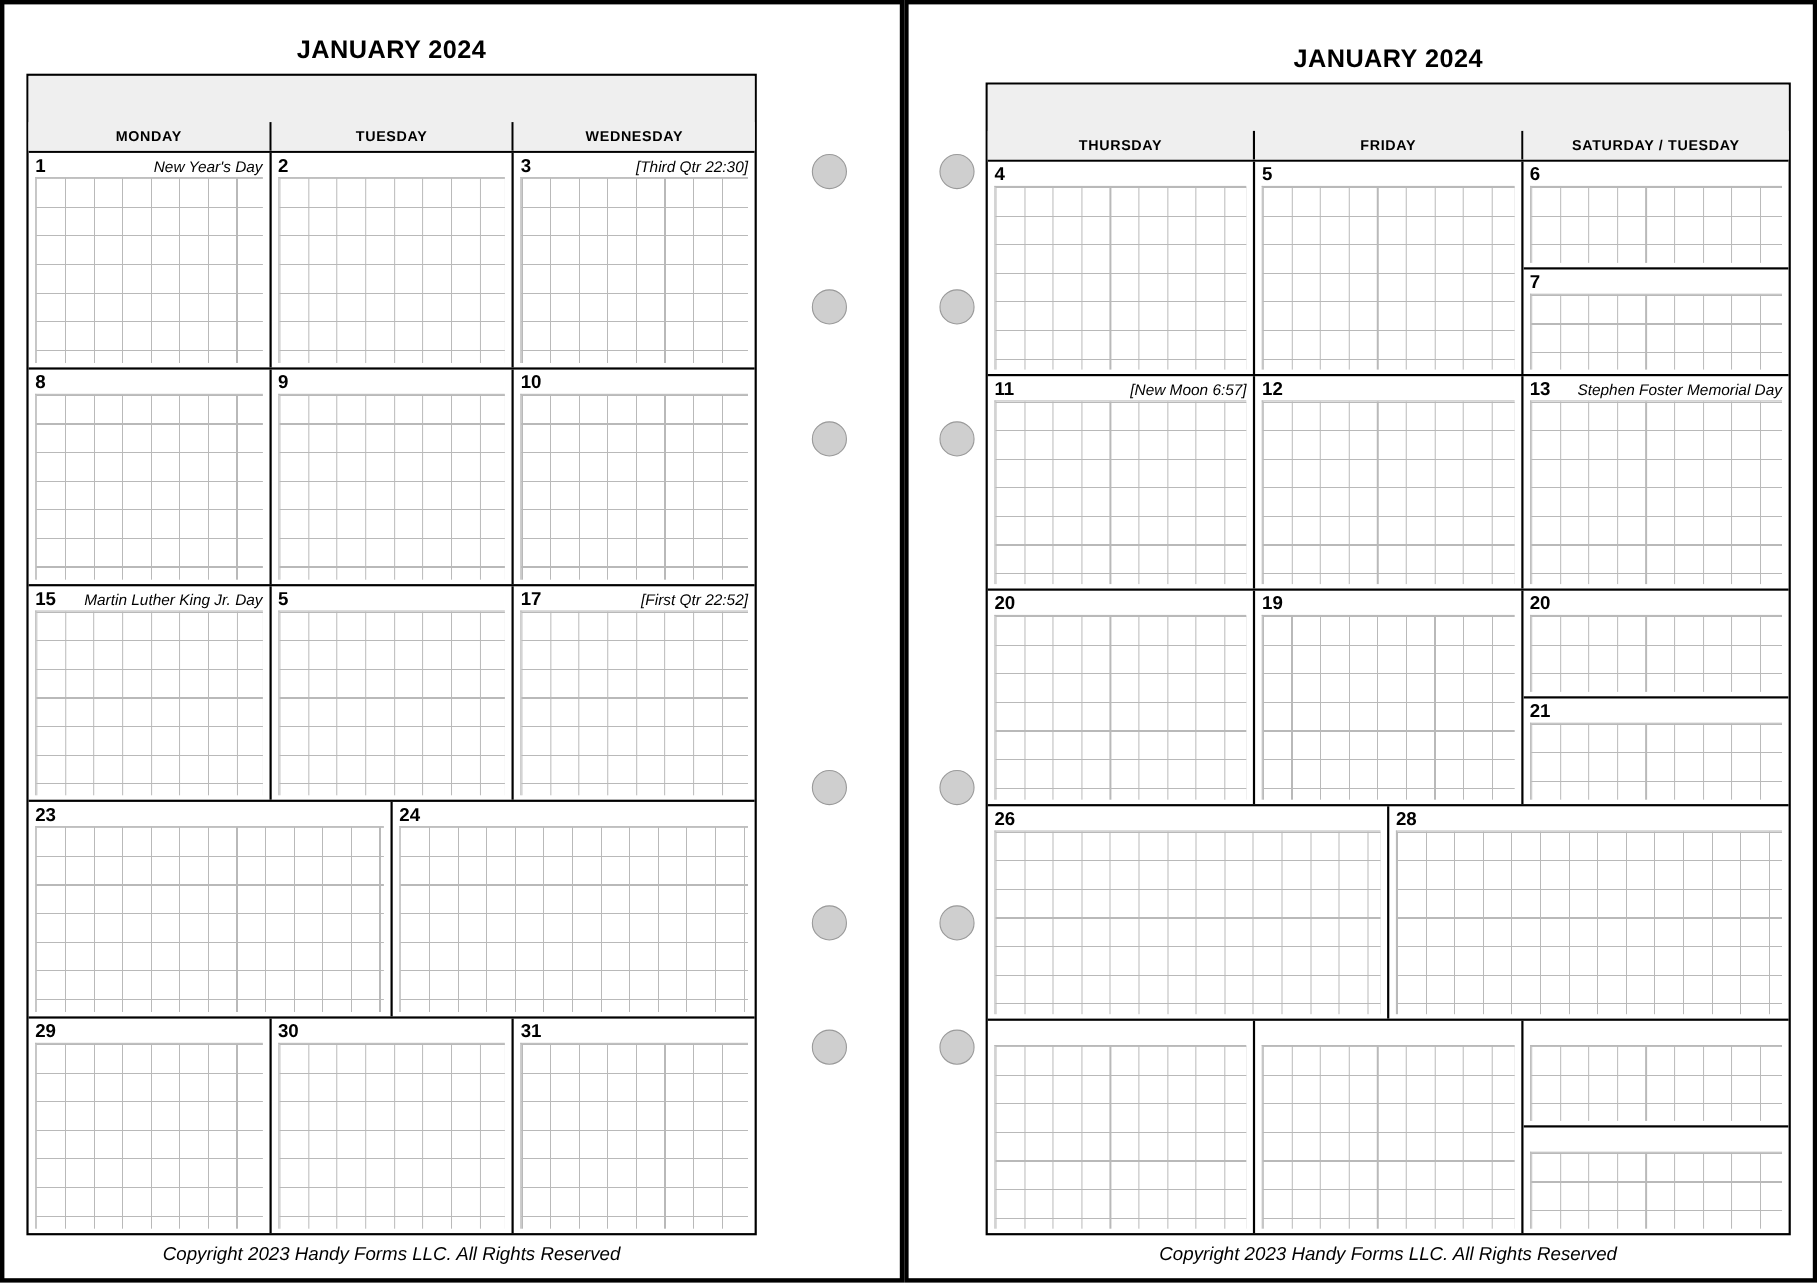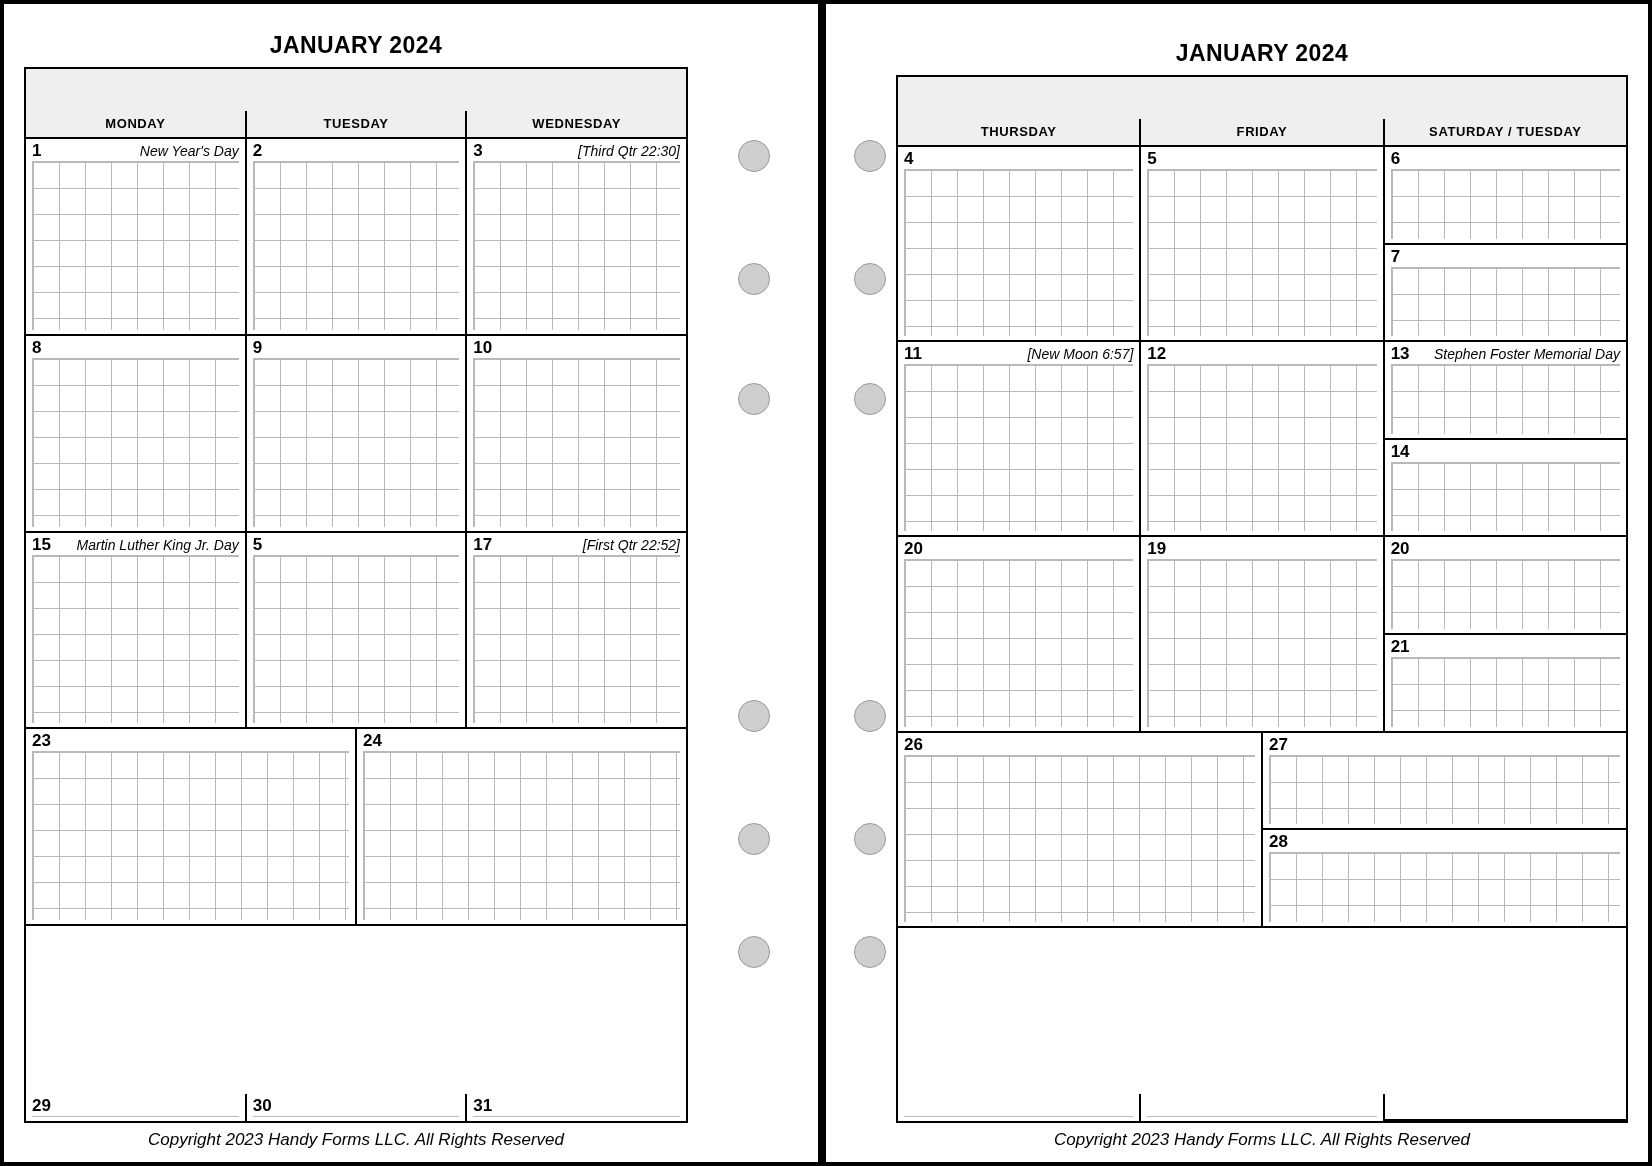--- a/index.html
+++ b/index.html
@@ -85,21 +85,21 @@
     flex: 1;
     display: flex;
     flex-direction: column;
   }
   .week-row {
     flex: 1 1 0;
     display: flex;
     border-bottom: 2px solid #000;
     min-height: 0;
   }
-  .week-row:last-child { border-bottom: none; align-items: flex-end; }
+  .week-row:last-child { border-bottom: none; }
 
   .day-cell {
     flex: 1 1 0;
     position: relative;
     border-right: 2px solid #000;
     box-sizing: border-box;
     overflow: hidden;
     display: flex;
     flex-direction: column;
     min-width: 0;
@@ -392,27 +392,20 @@
               <div class="lines"></div>
             </div>
             <div class="day-cell split-cell">
               <div class="half">
                 <div class="day-head">
                   <span class="day-num">13</span>
                   <span class="day-note">Stephen Foster Memorial Day</span>
                 </div>
                 <div class="lines"></div>
               </div>
-              <div class="half">
-                <div class="day-head">
-                  <span class="day-num">14</span>
-                  <span class="day-note"></span>
-                </div>
-                <div class="lines"></div>
-              </div>
             </div>
           </div>
 
           <div class="week-row">
             <div class="day-cell">
               <div class="day-head">
                 <span class="day-num">20</span>
                 <span class="day-note"></span>
               </div>
               <div class="lines"></div>
@@ -444,27 +437,20 @@
 
           <div class="week-row">
             <div class="day-cell">
               <div class="day-head">
                 <span class="day-num">26</span>
                 <span class="day-note"></span>
               </div>
               <div class="lines"></div>
             </div>
             <div class="day-cell split-cell">
-              <div class="half">
-                <div class="day-head">
-                  <span class="day-num">27</span>
-                  <span class="day-note"></span>
-                </div>
-                <div class="lines"></div>
-              </div>
               <div class="half">
                 <div class="day-head">
                   <span class="day-num">28</span>
                   <span class="day-note"></span>
                 </div>
                 <div class="lines"></div>
               </div>
             </div>
           </div>
 

